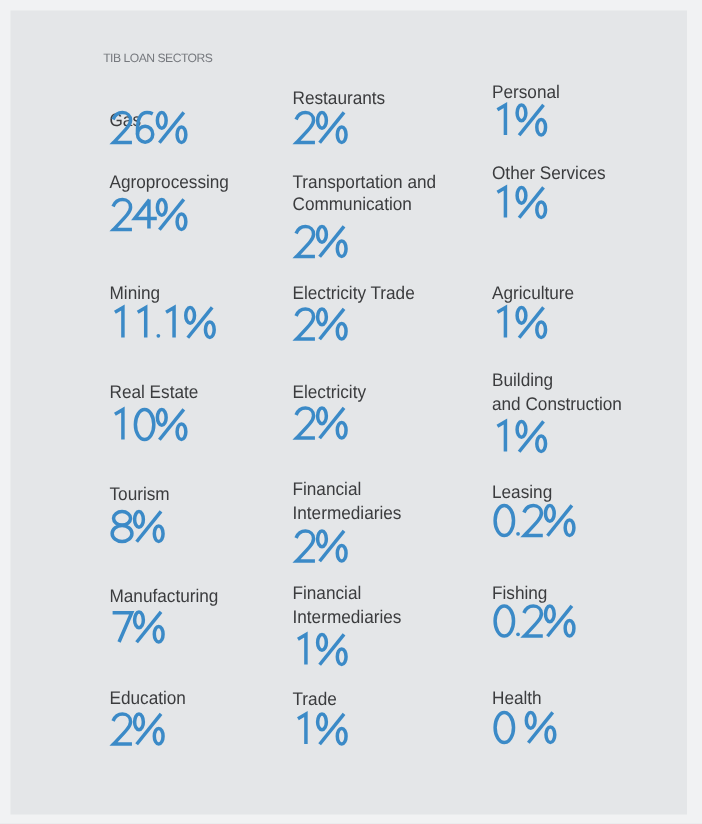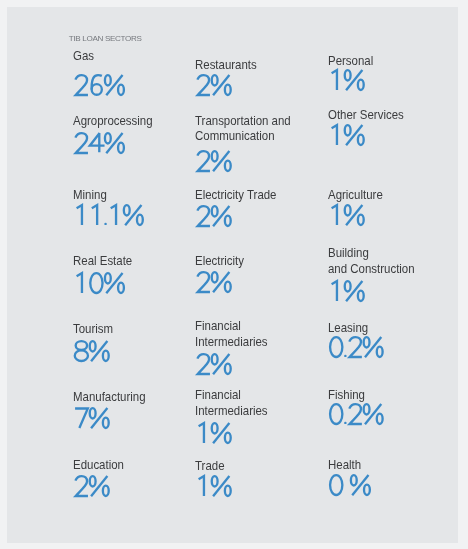--- a/index.html
+++ b/index.html
@@ -22,21 +22,21 @@
   .val .gl{fill:none;stroke:#3b8ac7;stroke-width:76;
            stroke-linecap:butt;stroke-linejoin:miter;}
 </style>
 </head>
 <body>
 
 <div id="panel"></div>
 <div id="title">TIB LOAN SECTORS</div>
 <div id="grid">
     <div class="cell" style="left: 73.5px;">
-      <div class="lab" style="top: 49px;">Gas</div>
+      <div class="lab" style="top: 73px;">Gas</div>
       <div class="val" aria-label="26%" style="top: 73.6px;">
         <svg width="51.87" height="22.10" viewBox="0 0 1690 720">
           <g class="gl">
             <g transform="translate(0,0)">
               <path d="M 45 185 C 85 85 165 35 250 35 C 350 35 425 100 425 200 C 425 300 340 385 55 685 L 455 685"></path>
             </g>
             <g transform="translate(495,0)">
               <ellipse cx="246" cy="504" rx="166" ry="173"></ellipse>
               <path d="M 412 62 C 372 42 330 35 288 35 C 160 35 80 160 80 430 L 80 504"></path>
             </g>

